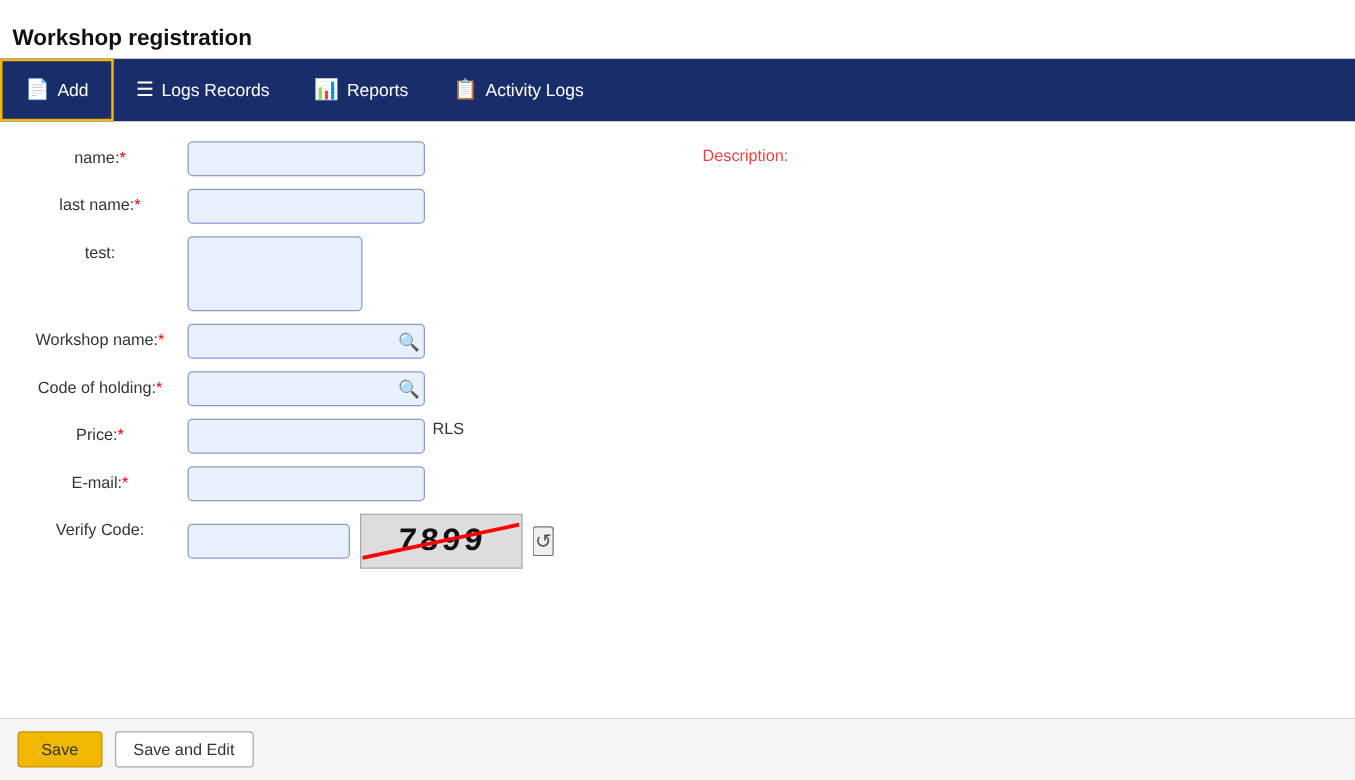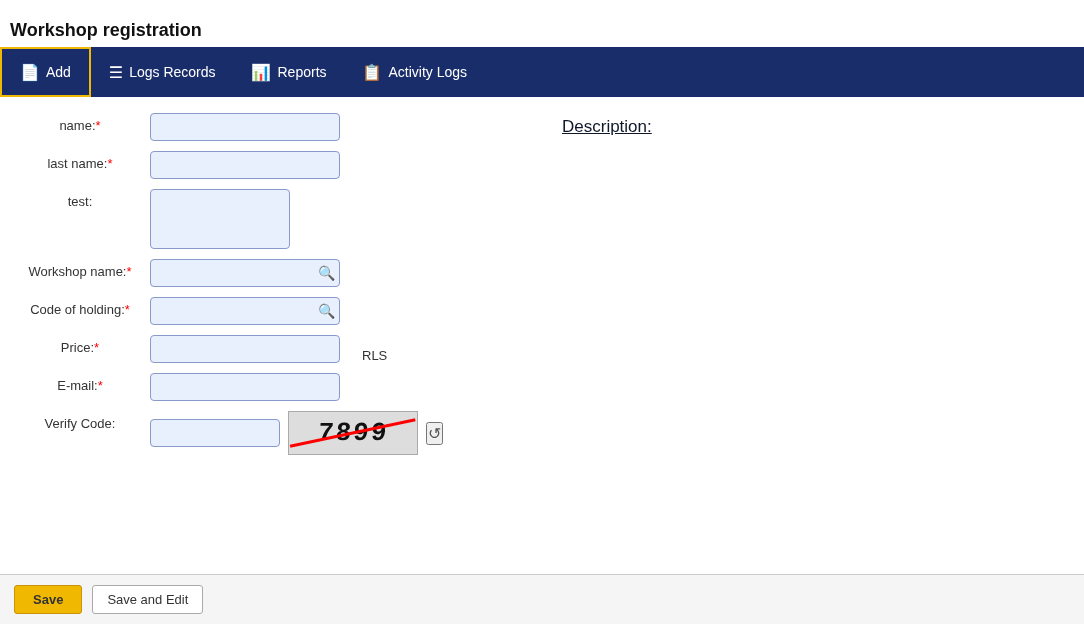--- a/index.html
+++ b/index.html
@@ -119,33 +119,32 @@
       cursor: pointer;
       color: #555;
       font-size: 14px;
       background: none;
       border: none;
       padding: 0;
     }
 
     .price-row {
       display: flex;
-      align-items: flex-end;
-      gap: 22px;
+      align-items: flex-start;
+      gap: 6px;
     }
 
     .rls-label {
       font-size: 13px;
       color: #333;
     }
 
     .description-label {
-      color: #0f172a;
-      font-size: 17px;
-      text-decoration: underline;
+      color: #ef4444;
+      font-size: 13px;
     }
 
     #footer-bar {
       position: fixed;
       bottom: 0;
       left: 0;
       right: 0;
       background: #f5f5f5;
       border-top: 1px solid #ccc;
       padding: 10px 14px;
@@ -155,21 +154,21 @@
     }
 
     .btn-save {
       background: #f0b800;
       color: #333;
       border: 1px solid #c9920a;
       border-radius: 3px;
       padding: 6px 18px;
       font-size: 13px;
       cursor: pointer;
-      font-weight: bold;
+      font-weight: normal;
     }
 
     .btn-save-edit {
       background: #fff;
       color: #333;
       border: 1px solid #aaa;
       border-radius: 3px;
       padding: 6px 14px;
       font-size: 13px;
       cursor: pointer;

